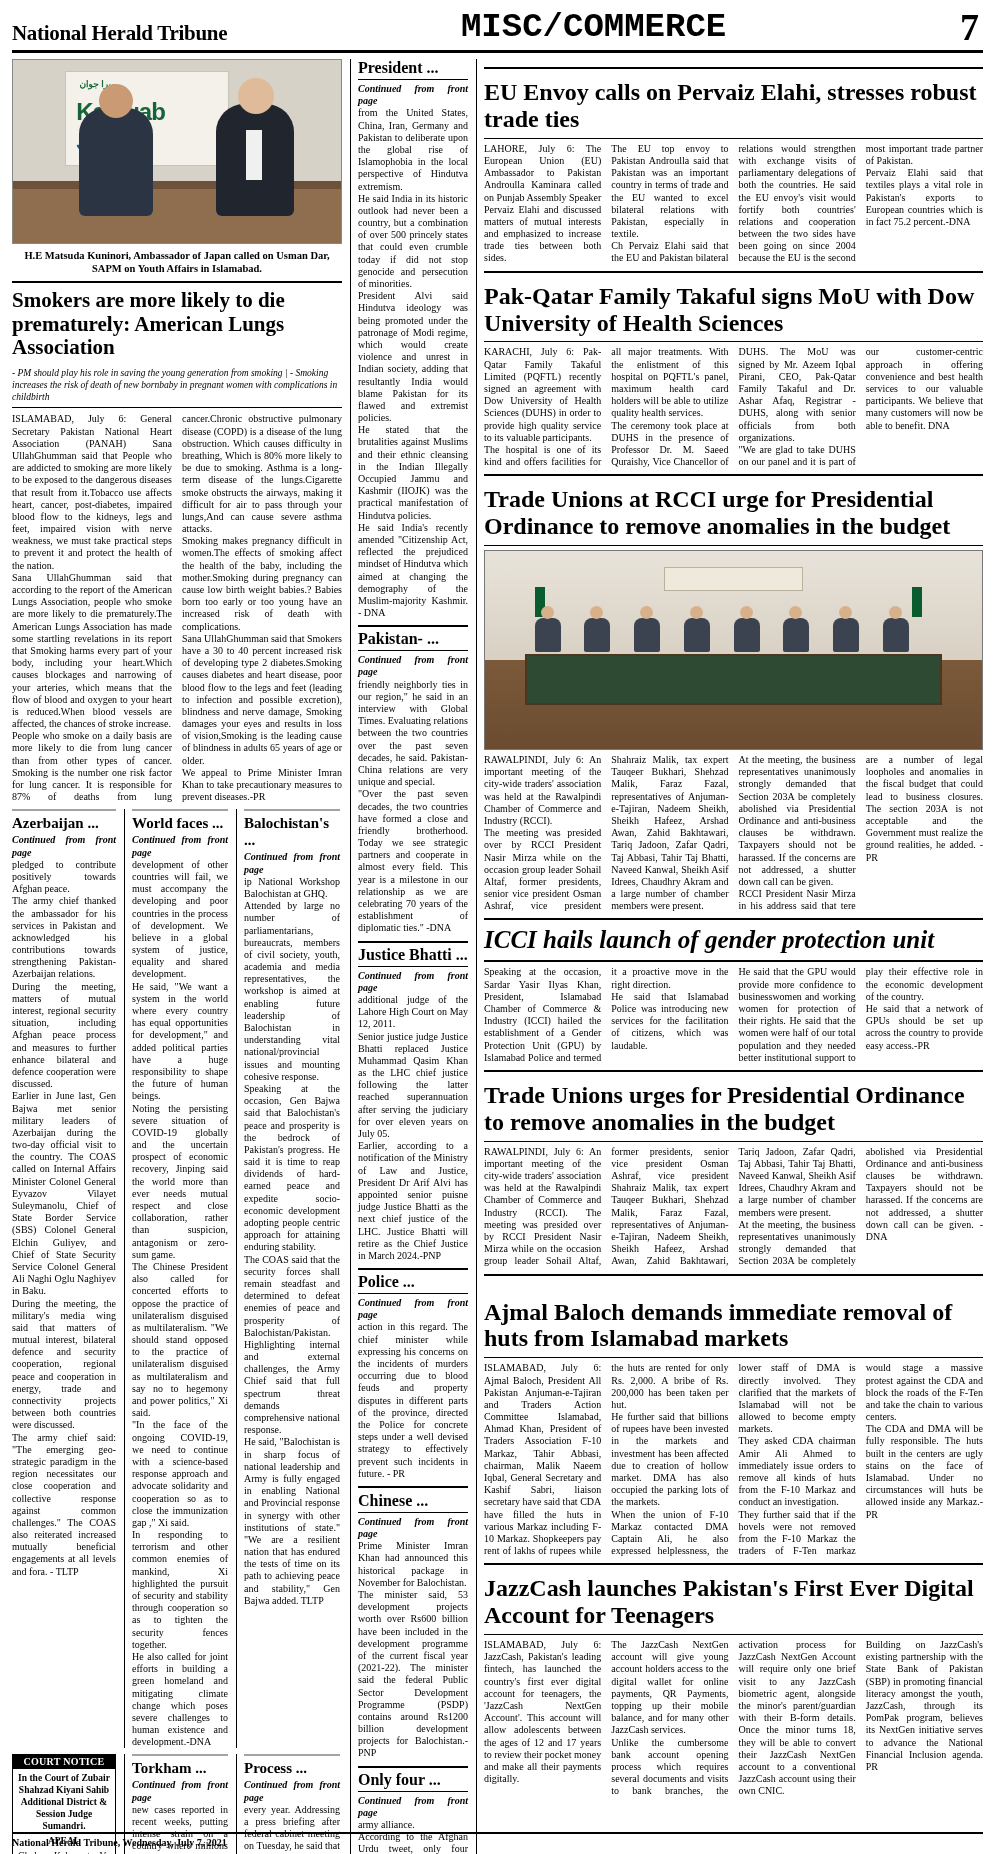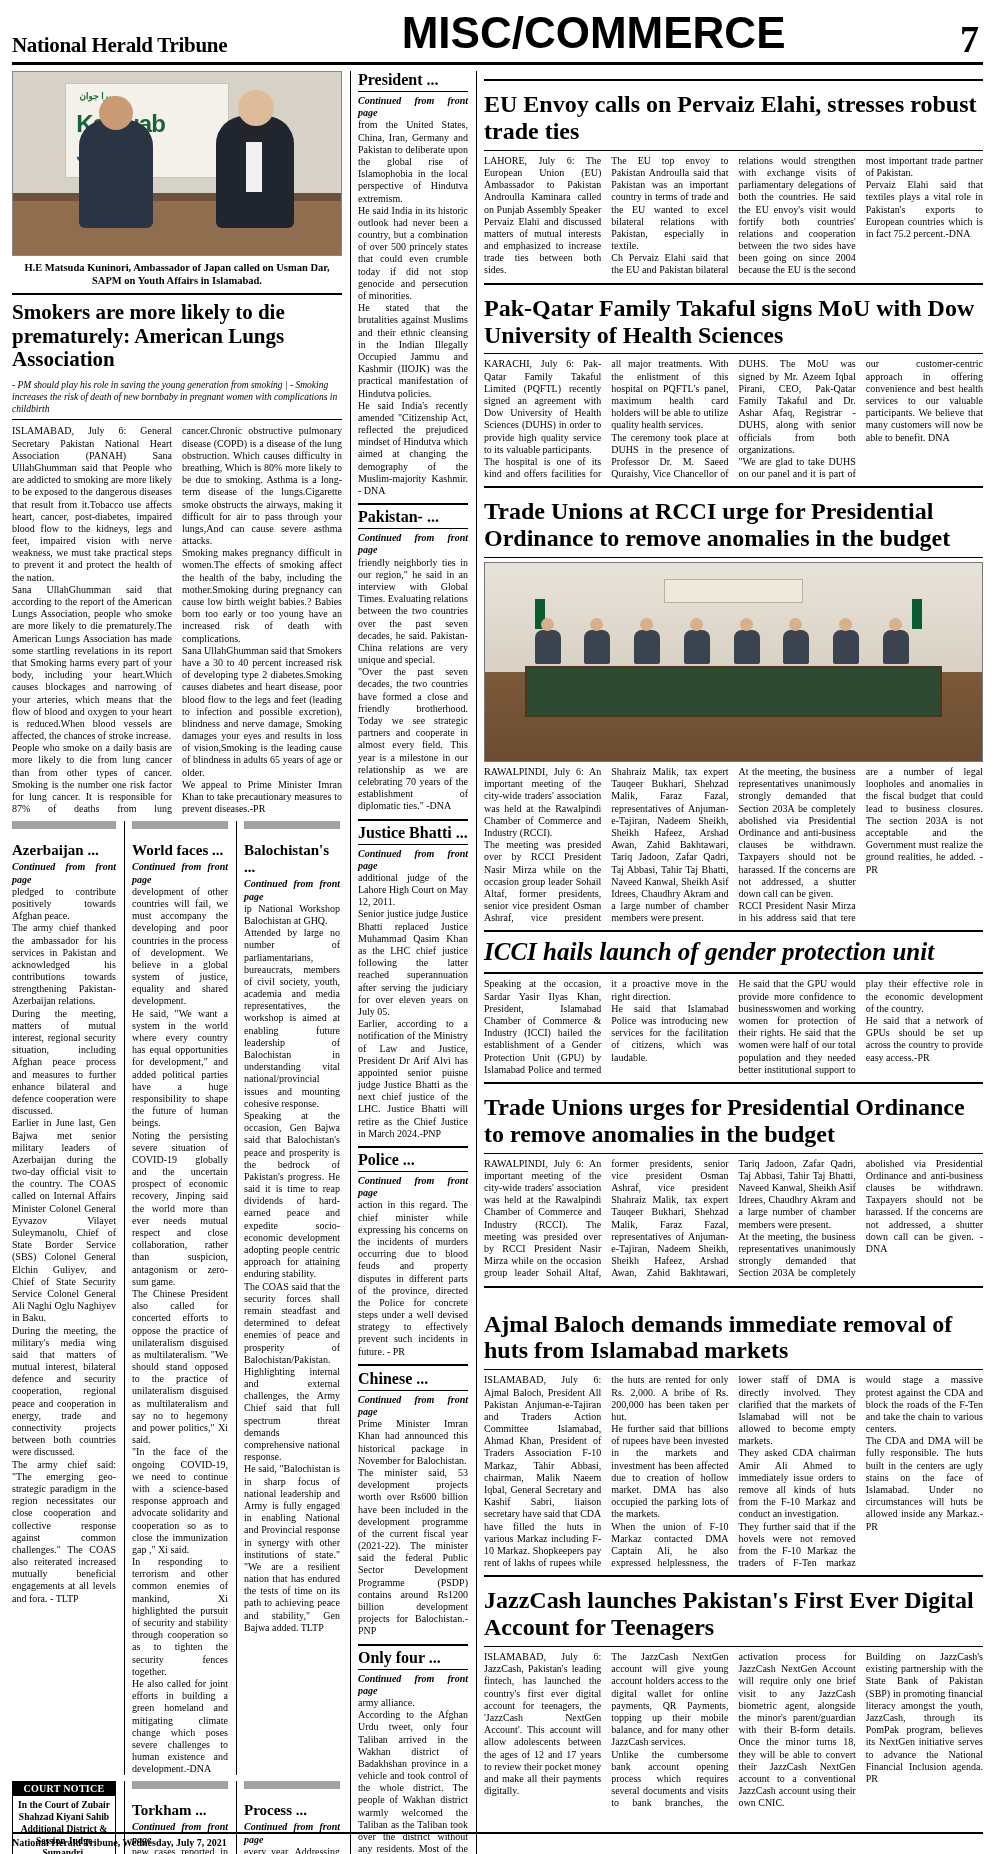--- a/index.html
+++ b/index.html
@@ -18,22 +18,22 @@
   .masthead {
     display: flex; align-items: flex-end; justify-content: flex-start;
     border-bottom: 3px solid #000; padding-bottom: 4px; margin-bottom: 6px;
   }
   .masthead-left {
     font-family: "Liberation Serif", serif;
     font-weight: bold; font-size: 21px; letter-spacing: -0.3px;
     white-space: nowrap;
   }
   .masthead-center {
-    font-family: Liberation Sans, sans-serif;
-    font-weight: bold; font-size: 44px; letter-spacing: 0px;
+    font-family: Liberation Mono, monospace;
+    font-weight: bold; font-size: 34px; letter-spacing: 0px;
     flex: 1; text-align: center;
   }
   .masthead-right { font-weight: bold; font-size: 38px; line-height: 1; padding-right: 4px;}
 
   
   .grid { display: flex; gap: 8px; }
   .col-a { width: 330px; }
   .col-b { width: 118px; }
   .col-rest { flex: 1; }
 
@@ -74,21 +74,21 @@
   .thin-bot { border-bottom: 1px solid #000; }
 
   
   .cols2 { column-count: 2; column-gap: 10px; column-rule: 0; }
   .cols4 { column-count: 4; column-gap: 10px; }
   p.bt {
     font-size: 10px; line-height: 1.22; text-align: justify; margin: 0 0 0 0;
     text-indent: 0; hyphens: auto; -webkit-hyphens: auto;
   }
 
-  .jump-col { border-top: 8px solid #a3a3a3; padding-top: 13px; }
+  .jump-col { border-top: 2px solid #a3a3a3; padding-top: 4px; }
   .jump-title { font-size: 15px; font-weight: bold; margin-bottom: 2px; }
 
   
   .notice-hd {
     background: #000; color: #fff; text-align: center; font-weight: bold;
     font-size: 10px; padding: 2px 0; letter-spacing: .3px;
     font-family: "Liberation Serif", serif;
   }
   .notice-body {
     border: 1px solid #000; border-top: none; padding: 4px 5px;
@@ -232,20 +232,21 @@
       </div>
     </div>
 
     <div class="col-b divider-v pad-l">
       <div>
         <div class="jump-title" style="font-size:16px;">President ...</div>
         <div class="thin-bot" style="margin-bottom:3px;"></div>
         <p class="bt" style="font-weight:bold;font-style:italic;">Continued from front page</p>
         <p class="bt">from the United States, China, Iran, Germany and Pakistan to deliberate upon the global rise of Islamophobia in the local perspective of Hindutva extremism.</p>
         <p class="bt">He said India in its historic outlook had never been a country, but a combination of over 500 princely states that could even crumble today if did not stop genocide and persecution of minorities.</p>
+        <p class="bt">President Alvi said Hindutva ideology was being promoted under the patronage of Modi regime, which would create violence and unrest in Indian society, adding that resultantly India would blame Pakistan for its flawed and extremist policies.</p>
         <p class="bt">He stated that the brutalities against Muslims and their ethnic cleansing in the Indian Illegally Occupied Jammu and Kashmir (IIOJK) was the practical manifestation of Hindutva policies.</p>
         <p class="bt">He said India's recently amended "Citizenship Act, reflected the prejudiced mindset of Hindutva which aimed at changing the demography of the Muslim-majority Kashmir. - DNA</p>
       </div>
 
       <div class="mt6 rule-top" style="padding-top:3px;">
         <div class="jump-title" style="font-size:16px;">Pakistan- ...</div>
         <div class="thin-bot" style="margin-bottom:3px;"></div>
         <p class="bt" style="font-weight:bold;font-style:italic;">Continued from front page</p>
         <p class="bt">friendly neighborly ties in our region," he said in an interview with Global Times. Evaluating relations between the two countries over the past seven decades, he said. Pakistan-China relations are very unique and special.</p>
         <p class="bt">"Over the past seven decades, the two countries have formed a close and friendly brotherhood. Today we see strategic partners and cooperate in almost every field. This year is a milestone in our relationship as we are celebrating 70 years of the establishment of diplomatic ties." -DNA</p>

